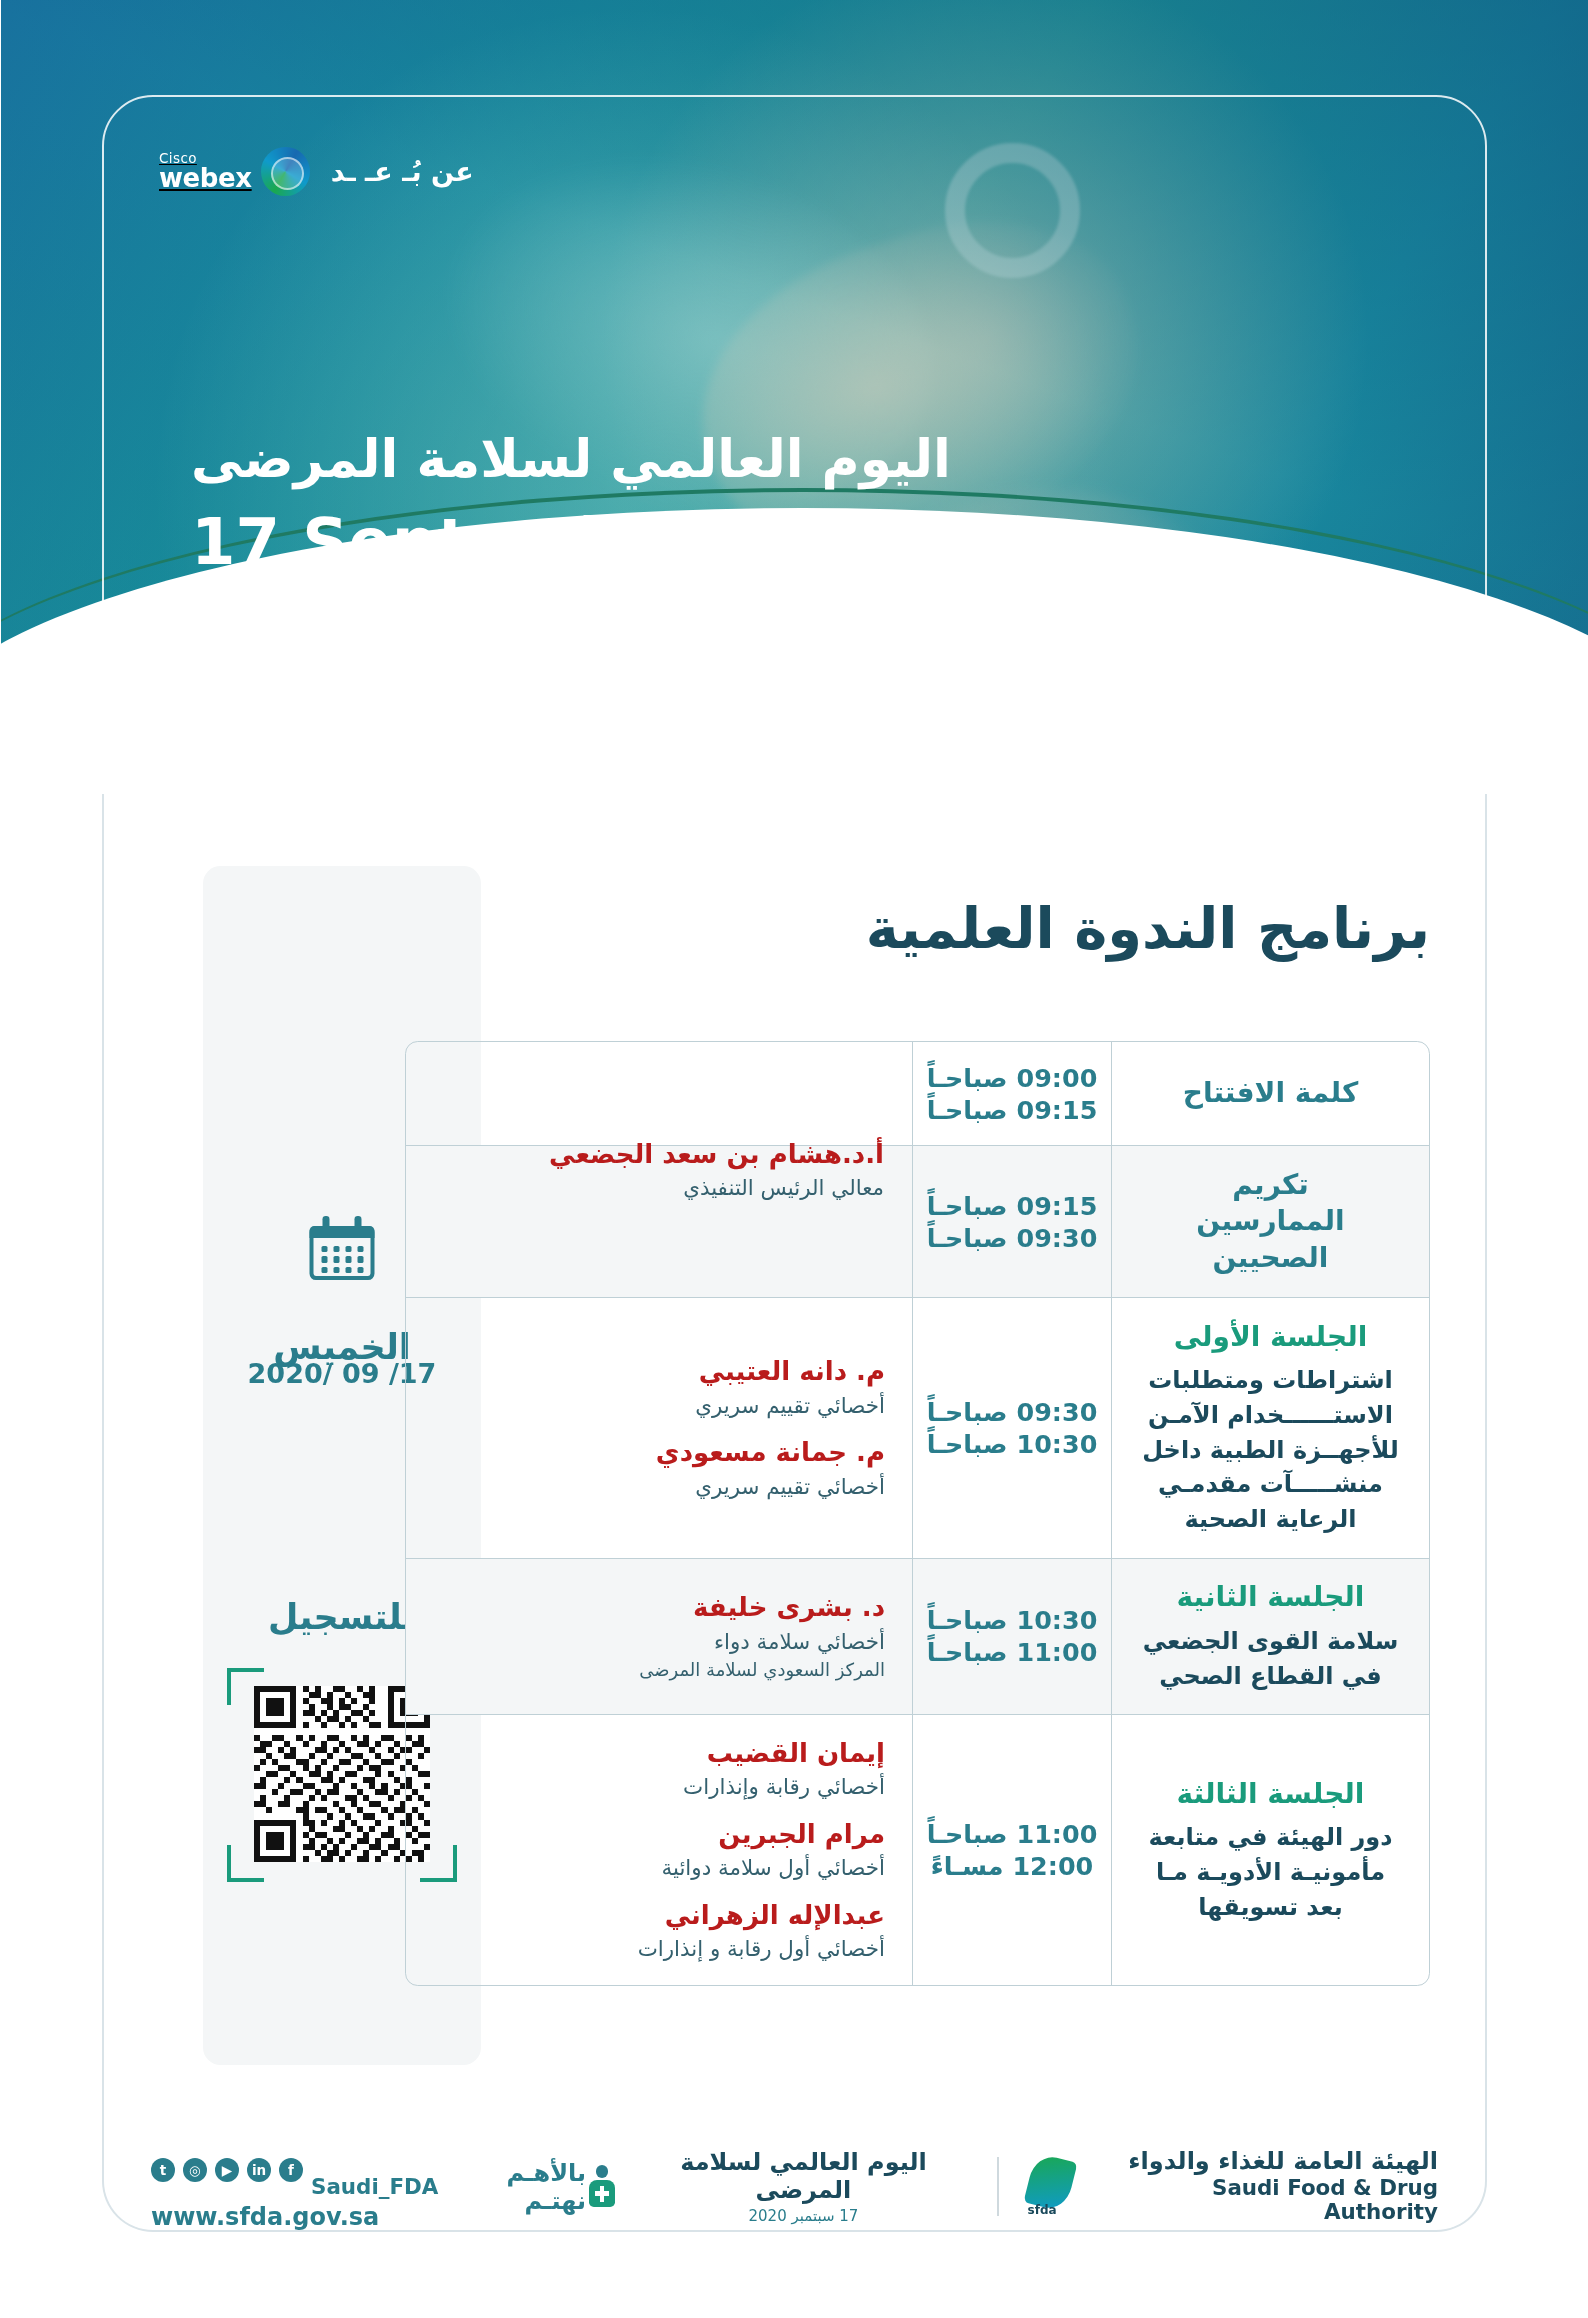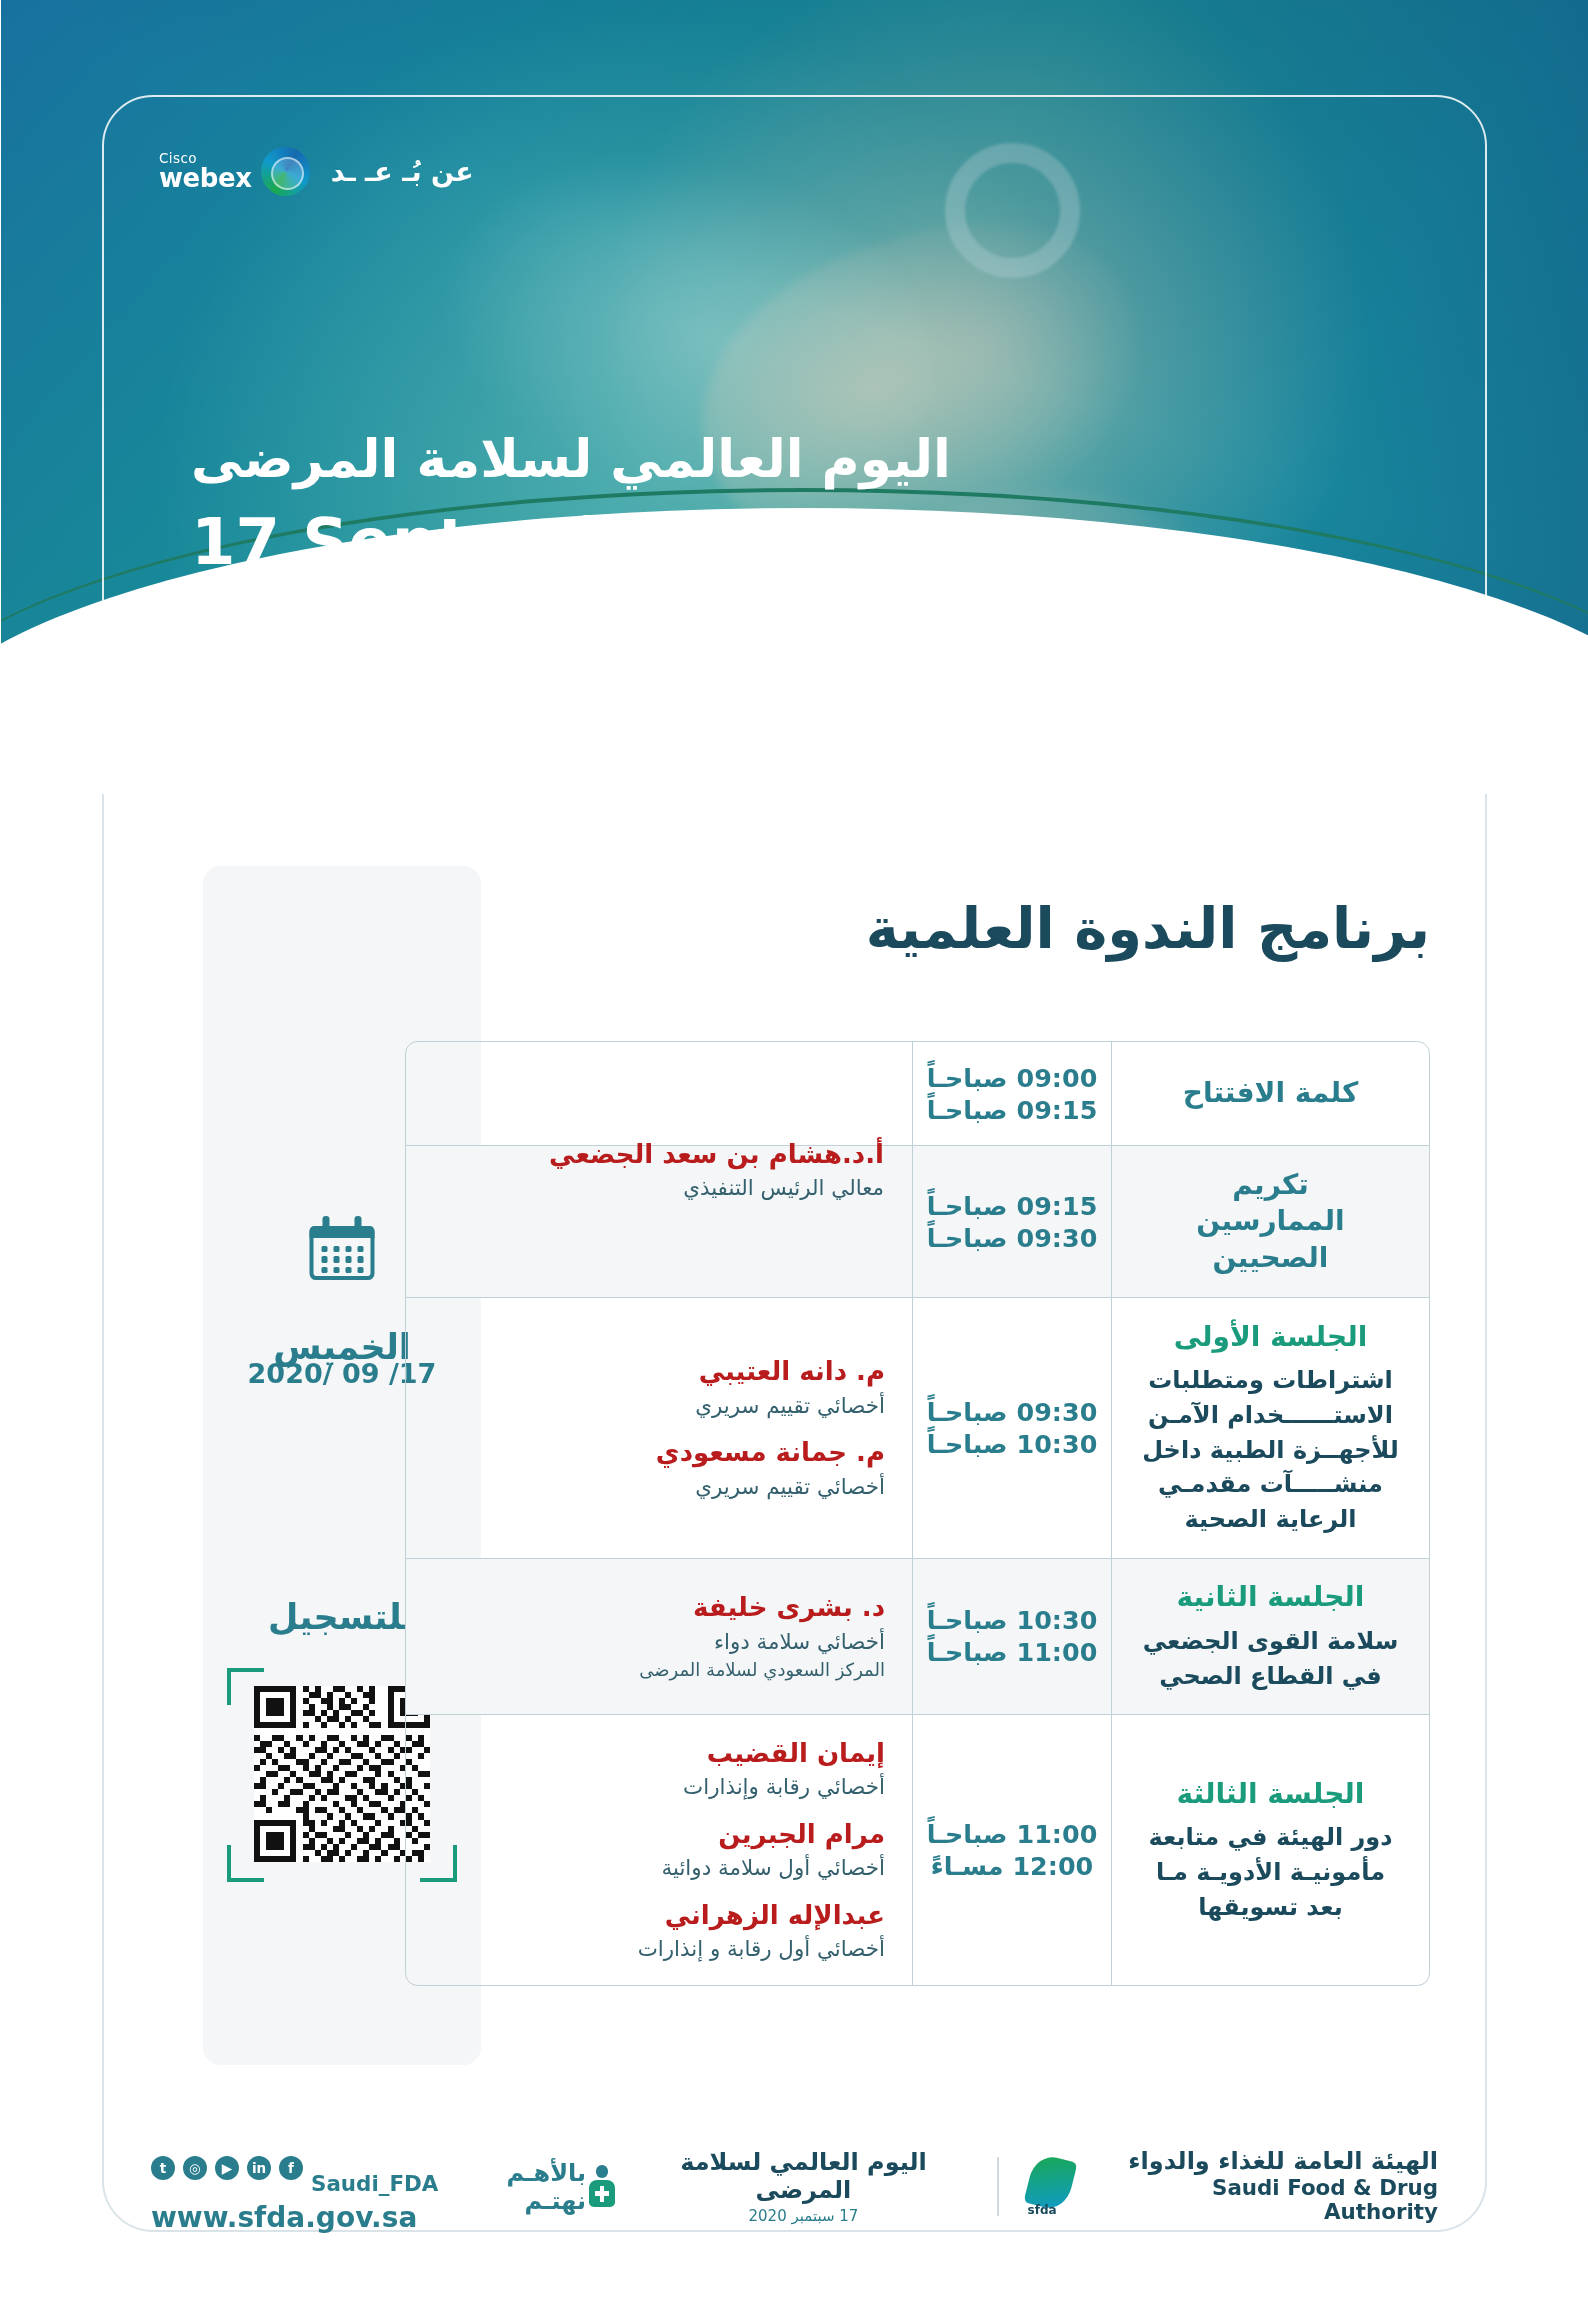--- a/index.html
+++ b/index.html
@@ -126,21 +126,21 @@
     width: 49px; height: 49px; border-radius: 50%;
     background: conic-gradient(from 210deg, #1aa84f, #0f9acb, #1769b0, #0f9acb, #1aa84f);
     position: relative;
   }
   .webex-globe::after {
     content: ""; position: absolute; left: 10.3px; top: 10.3px;
     width: 29px; height: 29px; border-radius: 50%;
     background: rgba(255,255,255,0.18);
     border: 2.4px solid rgba(255,255,255,0.55);
   }
-  .webex-labels { line-height: 1.05; text-align: left; direction: ltr; }
+  .webex-labels { line-height: 1.05; text-align: left; direction: ltr; text-decoration: underline; }
   .webex-cisco { color: #ffffff; font-size: 13.5px; font-weight: 400; letter-spacing: 0.4px; }
   .webex-name { color: #ffffff; font-size: 26px; font-weight: 700; letter-spacing: -0.4px; }
 
   
   .hero-title {
     position: absolute;
     left: 191px; top: 429px;
     direction: rtl;
   }
   .hero-title .ar {
@@ -321,21 +321,21 @@
   .social-block { text-align: right; }
   .social-row { display: flex; align-items: center; gap: 8px; direction: rtl; justify-content: flex-start; }
   .social-handle { color: #2a7d8c; font-size: 21.4px; font-weight: 700; direction: ltr; margin-top: 32px; }
   .si {
     width: 24px; height: 24px; border-radius: 50%;
     background: #2a7d8c; color: #fff;
     font-size: 13.5px; font-weight: 700;
     display: flex; align-items: center; justify-content: center;
     font-family: "DejaVu Sans", sans-serif;
   }
-  .site { color: #2a7d8c; font-size: 28px; font-weight: 700; direction: ltr; margin-top: 4.8px; text-align: left; }
+  .site { color: #2a7d8c; font-size: 24px; font-weight: 700; direction: ltr; margin-top: 4.8px; text-align: left; }
 </style>
 </head>
 <body>
 
 <div class="poster">
 
   <div class="hero">
     <div class="hero-photo">
       <div class="hand-b"></div>
       <div class="hand-a"></div>

